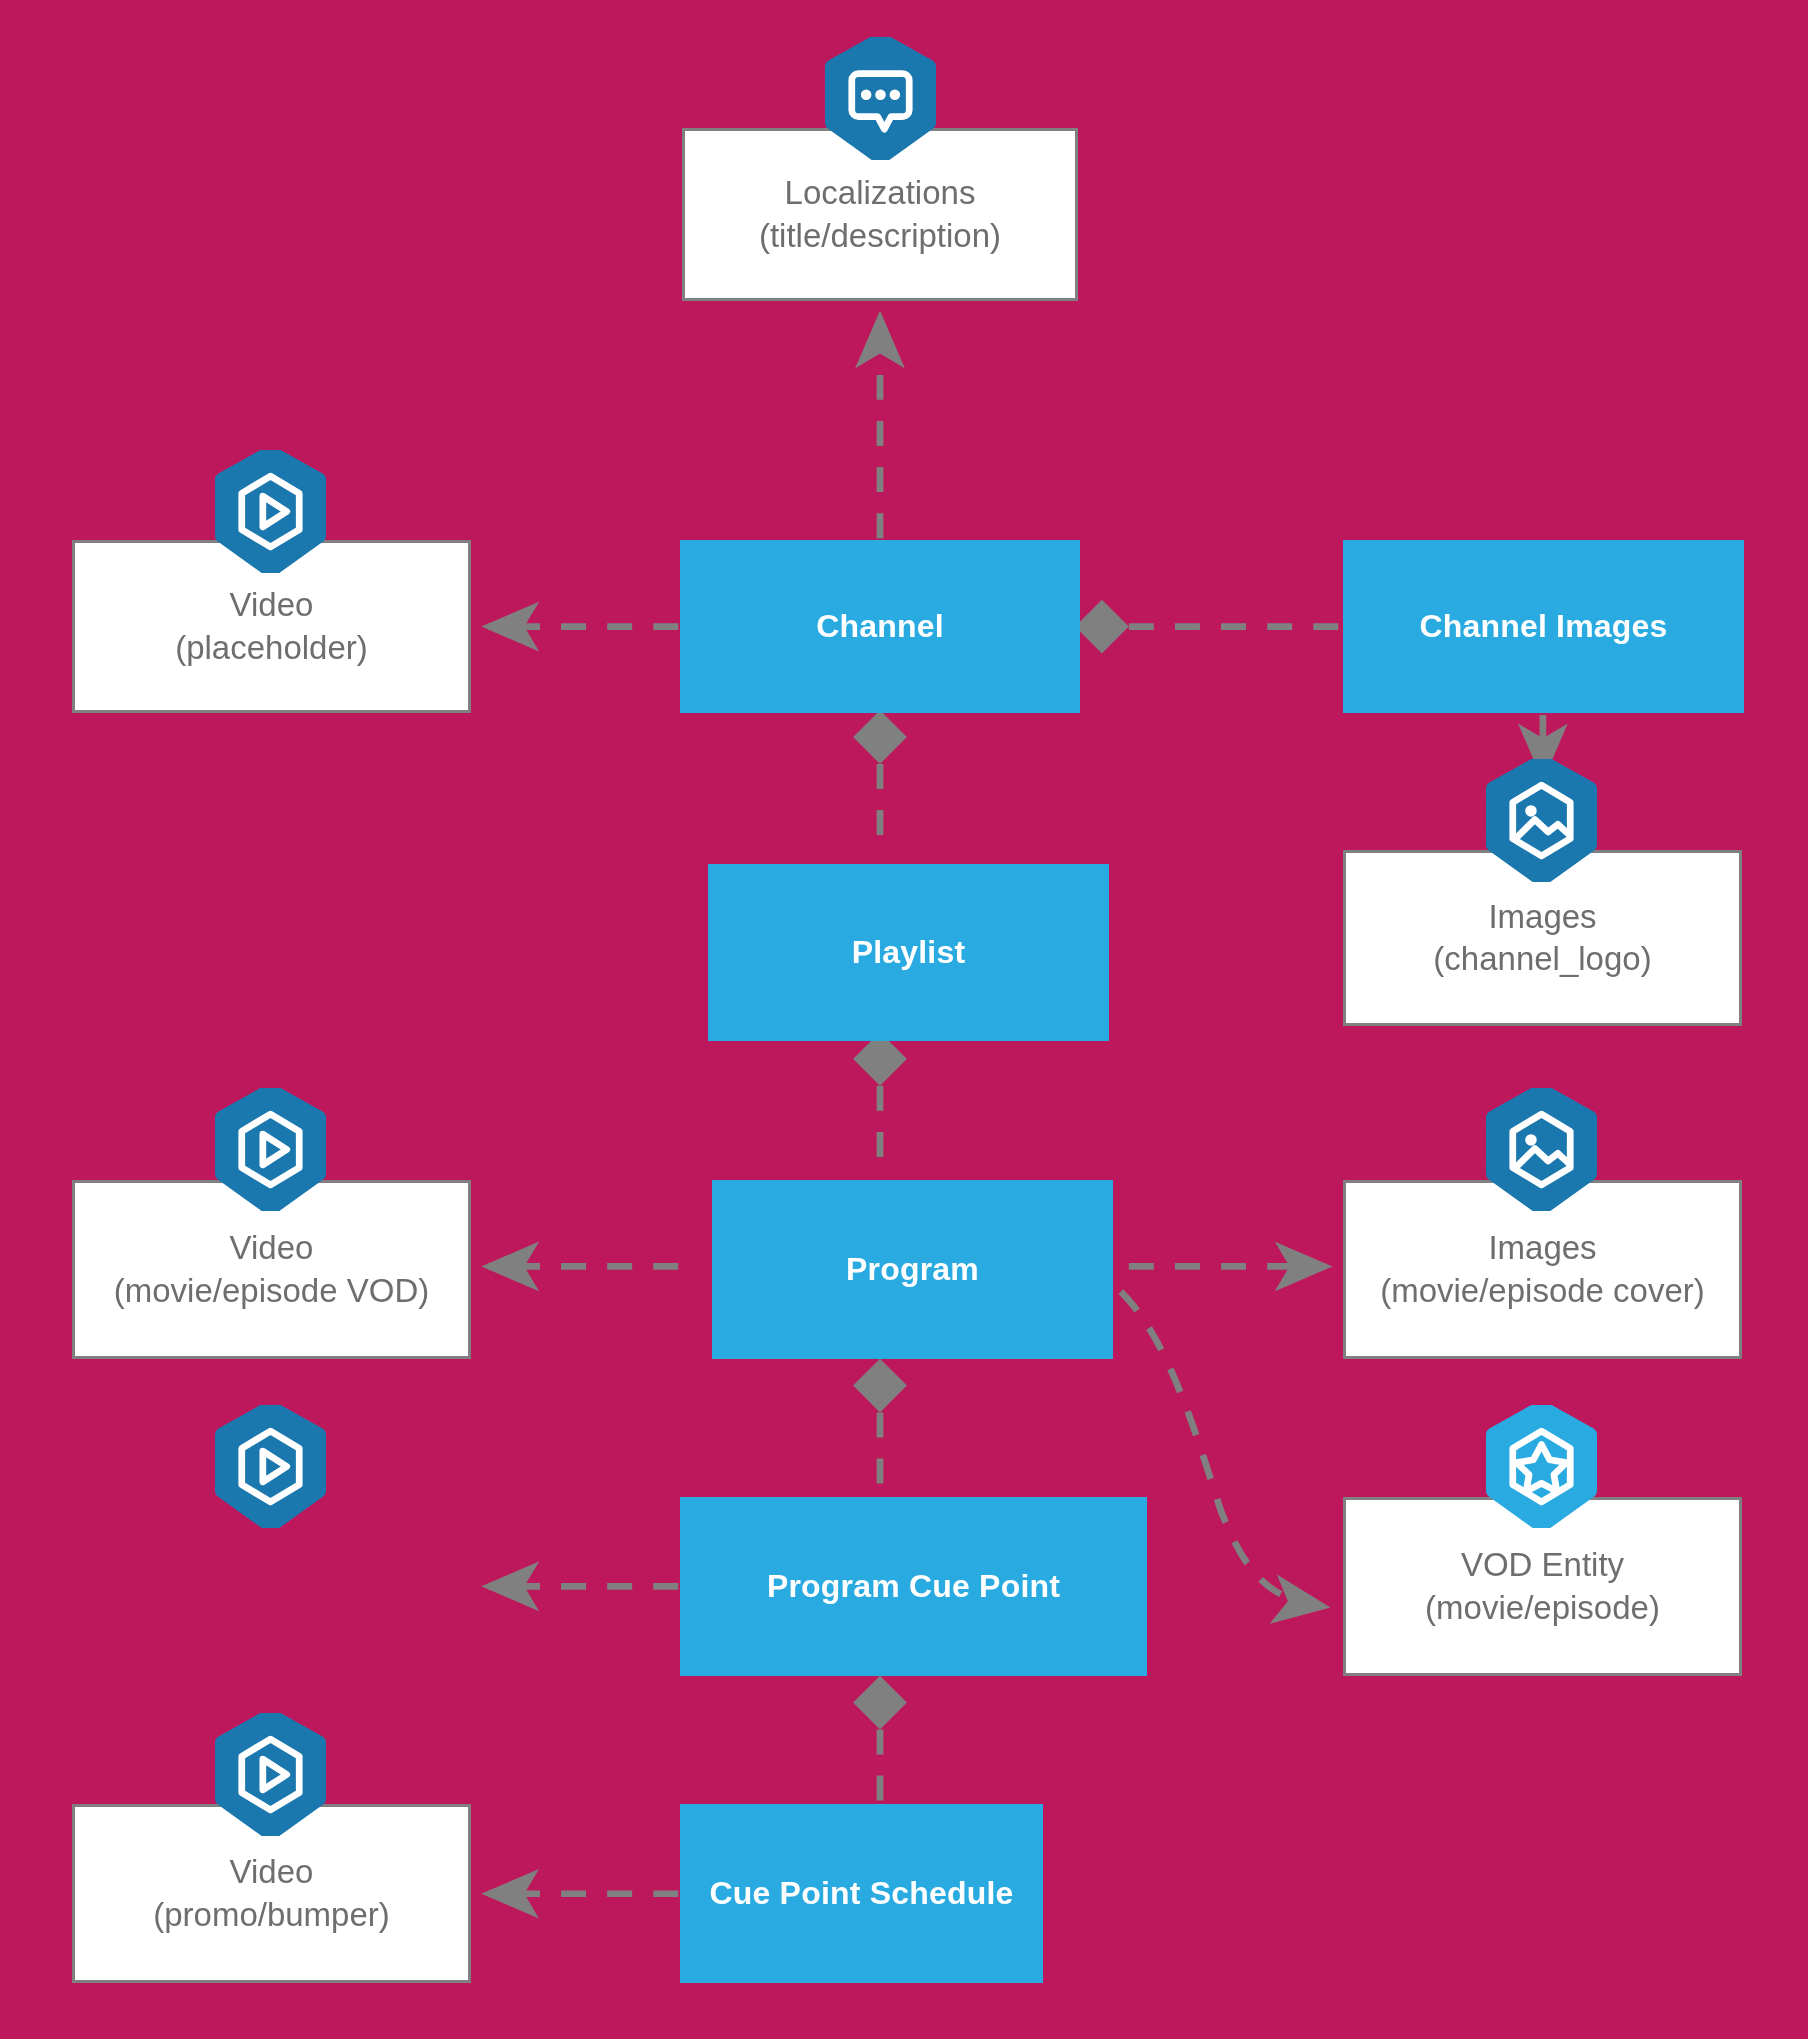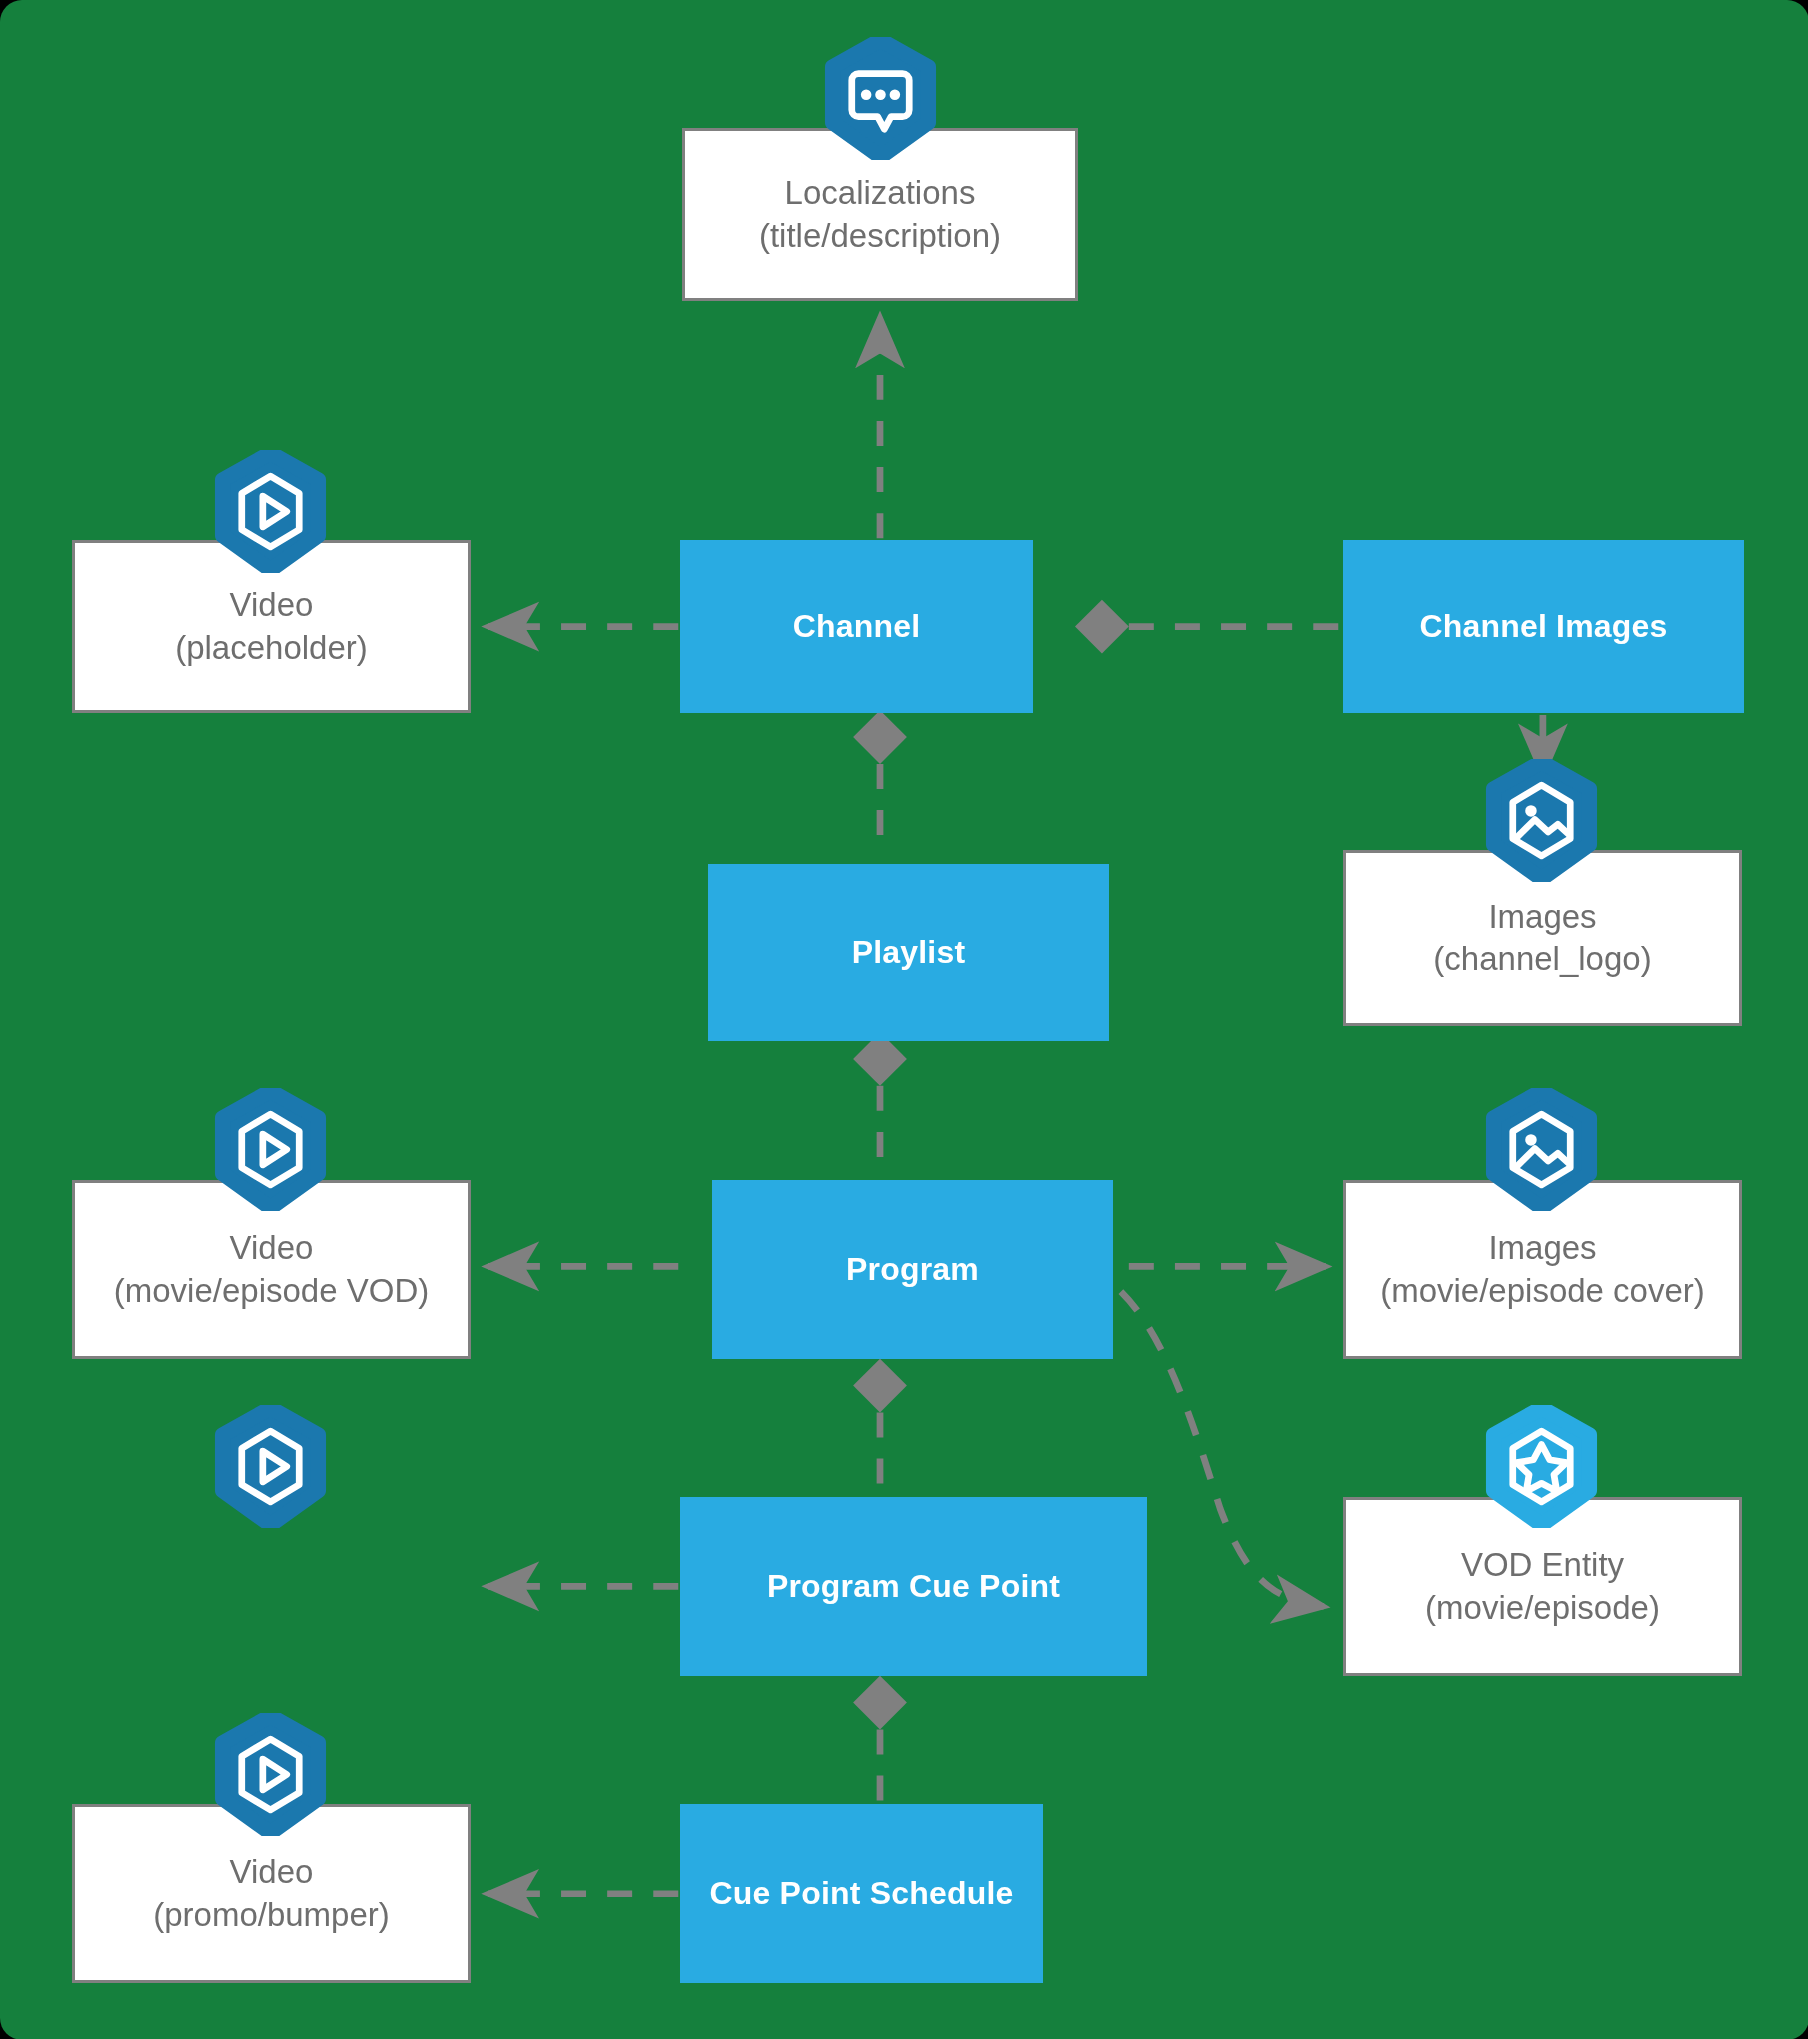--- a/index.html
+++ b/index.html
@@ -7,23 +7,22 @@
     padding: 0;
     background: #000000;
   }
   body {
     font-family: "Liberation Sans", sans-serif;
   }
   #diagram {
     position: relative;
     width: 1809px;
     height: 2040px;
-    background: #15803d;
+    background: #be185d;
     overflow: hidden;
-    border-radius: 22px;
   }
   #edge-layer {
     position: absolute;
     left: 0;
     top: 0;
     width: 1809px;
     height: 2040px;
     pointer-events: none;
   }
   .node {
@@ -150,21 +149,21 @@
 (placeholder)</span>
   </div>
   <div class="badge" style="left:214px; top:450px;">
     <svg viewBox="0 0 118 128">
       <path d="M59 3 L109 31 L109 89 L59 125 L9 89 L9 31 Z" fill="#1b78ae" stroke="#1b78ae" stroke-width="16" stroke-linejoin="round"></path>
       <path d="M59 27 L89 45 L89 83 L59 101 L29 83 L29 45 Z" fill="none" stroke="#ffffff" stroke-width="7" stroke-linejoin="round"></path>
       <path d="M51 48 L76 64 L51 80 Z" fill="none" stroke="#ffffff" stroke-width="7" stroke-linejoin="round"></path>
     </svg>
   </div>
 
-  <div class="node node-blue" style="left:680px; top:540px; width:353px; height:173px;">
+  <div class="node node-blue" style="left:680px; top:540px; width:400px; height:173px;">
     <span class="node-label">Channel</span>
   </div>
 
   <div class="node node-blue" style="left:1343px; top:540px; width:401px; height:173px;align-items:center;">
     <span class="node-label">Channel Images</span>
   </div>
 
   <div class="node node-white" style="left:1343px; top:850px; width:399px; height:176px;">
     <span class="node-label">Images
 (channel_logo)</span>

